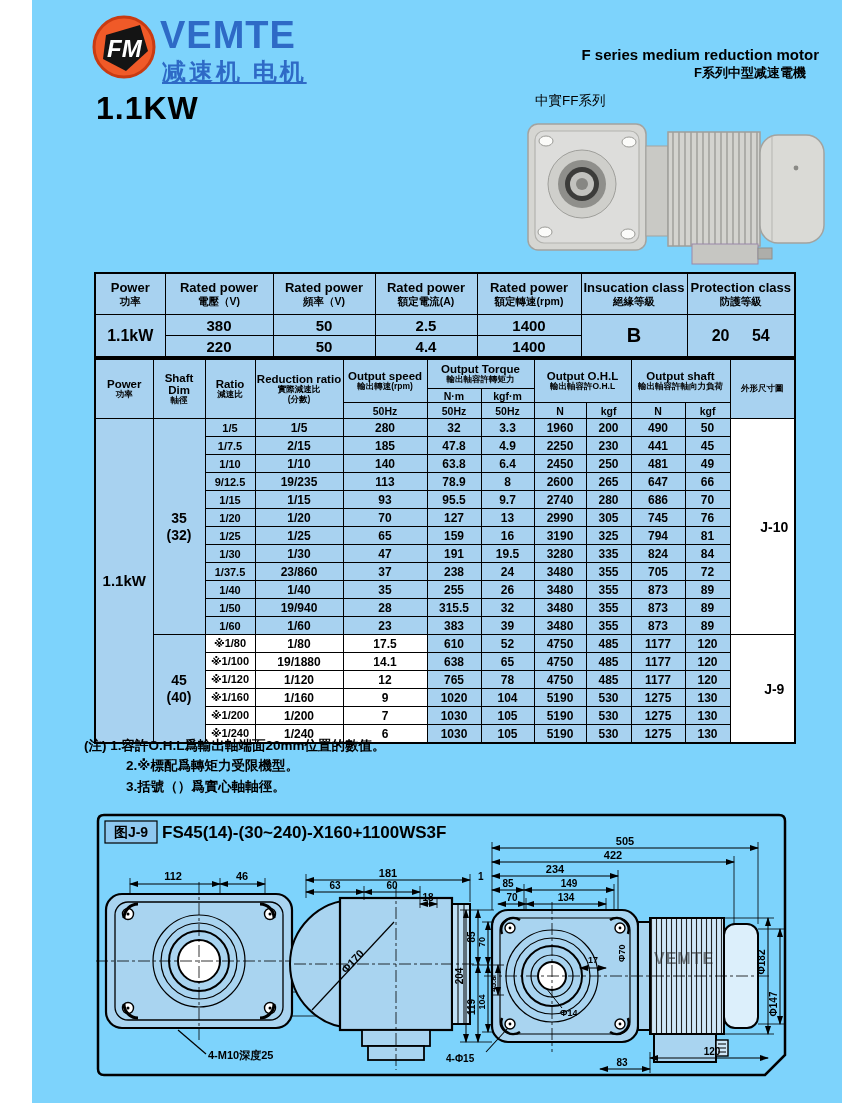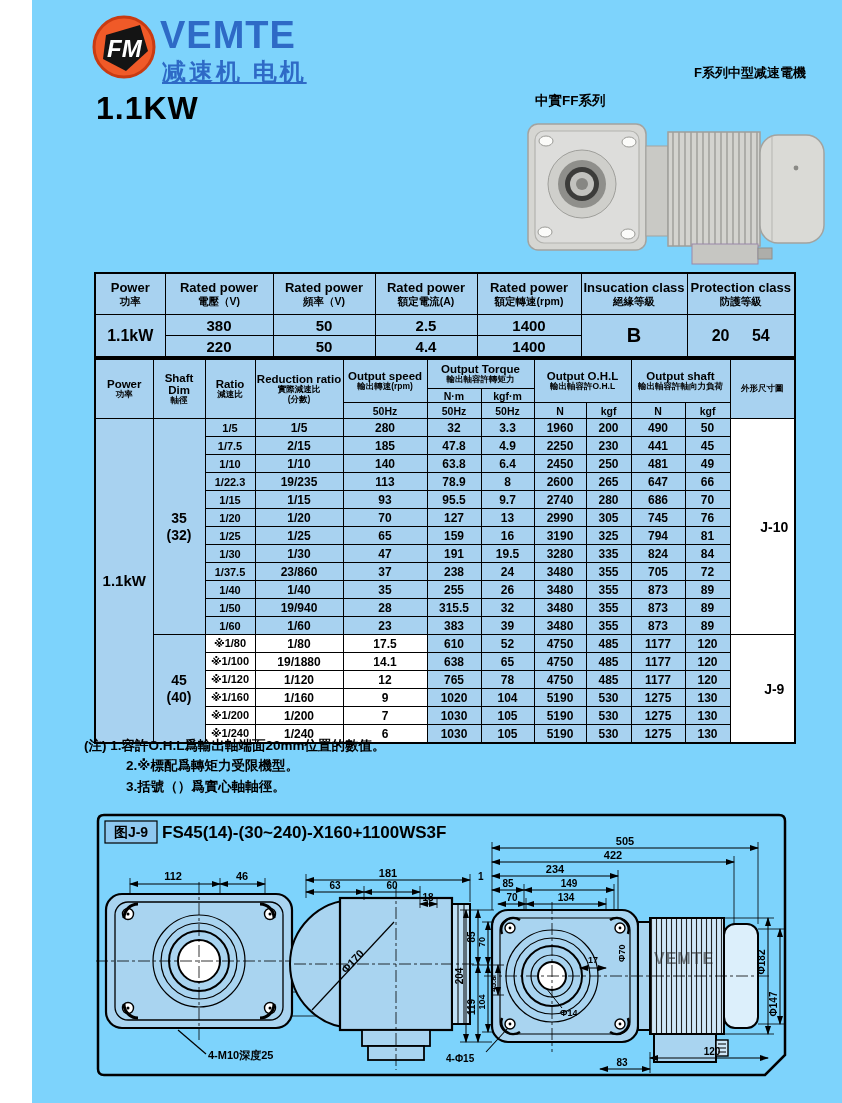--- a/index.html
+++ b/index.html
@@ -5,21 +5,21 @@
   html,body{margin:0;padding:0;background:#fff;}
   .page{position:relative;width:842px;height:1103px;background:#7dd3fc;overflow:hidden;
         font-family:"Liberation Sans","DejaVu Sans",sans-serif;color:#000;margin-left:32px;}
   .abs{position:absolute;}
   
   .brand{left:128px;top:14px;font-size:38px;font-weight:800;color:#2e6ac6;letter-spacing:1px;}
   .brand-sub{left:130px;top:56px;font-size:24px;font-weight:800;color:#2e6ac6;letter-spacing:3px;text-decoration:underline;}
   .title-en{right:55px;top:46px;font-size:15px;font-weight:700;}
   .title-zh{right:68px;top:64px;font-size:13px;font-weight:800;}
   .kw{left:64px;top:90px;font-size:32px;font-weight:800;letter-spacing:1px;}
-  .series{left:503px;top:92px;font-size:13.5px;font-weight:700;}
+  .series{left:503px;top:92px;font-size:13.5px;font-weight:400;}
   
   table{border-collapse:collapse;table-layout:fixed;}
   .t1,.t2{position:absolute;left:62px;border:2.5px solid #000;}
   .t1{top:272px;width:700px;}
   .t2{top:358px;width:702px;}
   .t1 th,.t1 td,.t2 th,.t2 td{border:1.5px solid #000;background:#a8d2f0;text-align:center;
       vertical-align:middle;padding:0;font-weight:700;overflow:hidden;}
   .t1 th{height:40px;}
   .t1 td{height:20px;font-size:15px;}
   .h-en{font-size:13px;font-weight:700;line-height:1.1;}
@@ -52,20 +52,21 @@
 
 <div class="page">
 
   <svg id="logo" class="abs" width="68" height="68" viewBox="0 0 68 68">
     <circle cx="34" cy="34" r="30" fill="#f05a28" stroke="#c93b12" stroke-width="3"></circle>
     <path d="M16 22 L50 12 L58 38 L36 58 L13 46 Z" fill="#141414"></path>
     <text x="17" y="44" font-size="24" font-weight="800" font-style="italic" fill="#fff">FM</text>
   </svg>
   <div class="abs brand">VEMTE</div>
   <div class="abs brand-sub">减速机 电机</div>
+  <div class="abs title-en">F series medium reduction motor</div>
   <div class="abs title-zh">F系列中型减速電機</div>
   <div class="abs kw">1.1KW</div>
   <div class="abs series">中實FF系列</div>
 
   <svg id="motor-photo" class="abs" width="330" height="150" viewBox="0 0 330 150">
     <defs>
       <pattern id="mfins" width="6" height="10" patternUnits="userSpaceOnUse">
         <rect width="6" height="10" fill="#d3d3cf"></rect>
         <line x1="3" y1="0" x2="3" y2="10" stroke="#a3a39f" stroke-width="1.6"></line>
       </pattern>
@@ -253,21 +254,21 @@
           <td>1/10</td>
           <td>140</td>
           <td>63.8</td>
           <td>6.4</td>
           <td>2450</td>
           <td>250</td>
           <td>481</td>
           <td>49</td>
         </tr>
         <tr>
-          <td class="ratio">1/22.3</td>
+          <td class="ratio">9/12.5</td>
           <td>19/235</td>
           <td>113</td>
           <td>78.9</td>
           <td>8</td>
           <td>2600</td>
           <td>265</td>
           <td>647</td>
           <td>66</td>
         </tr>
         <tr>

